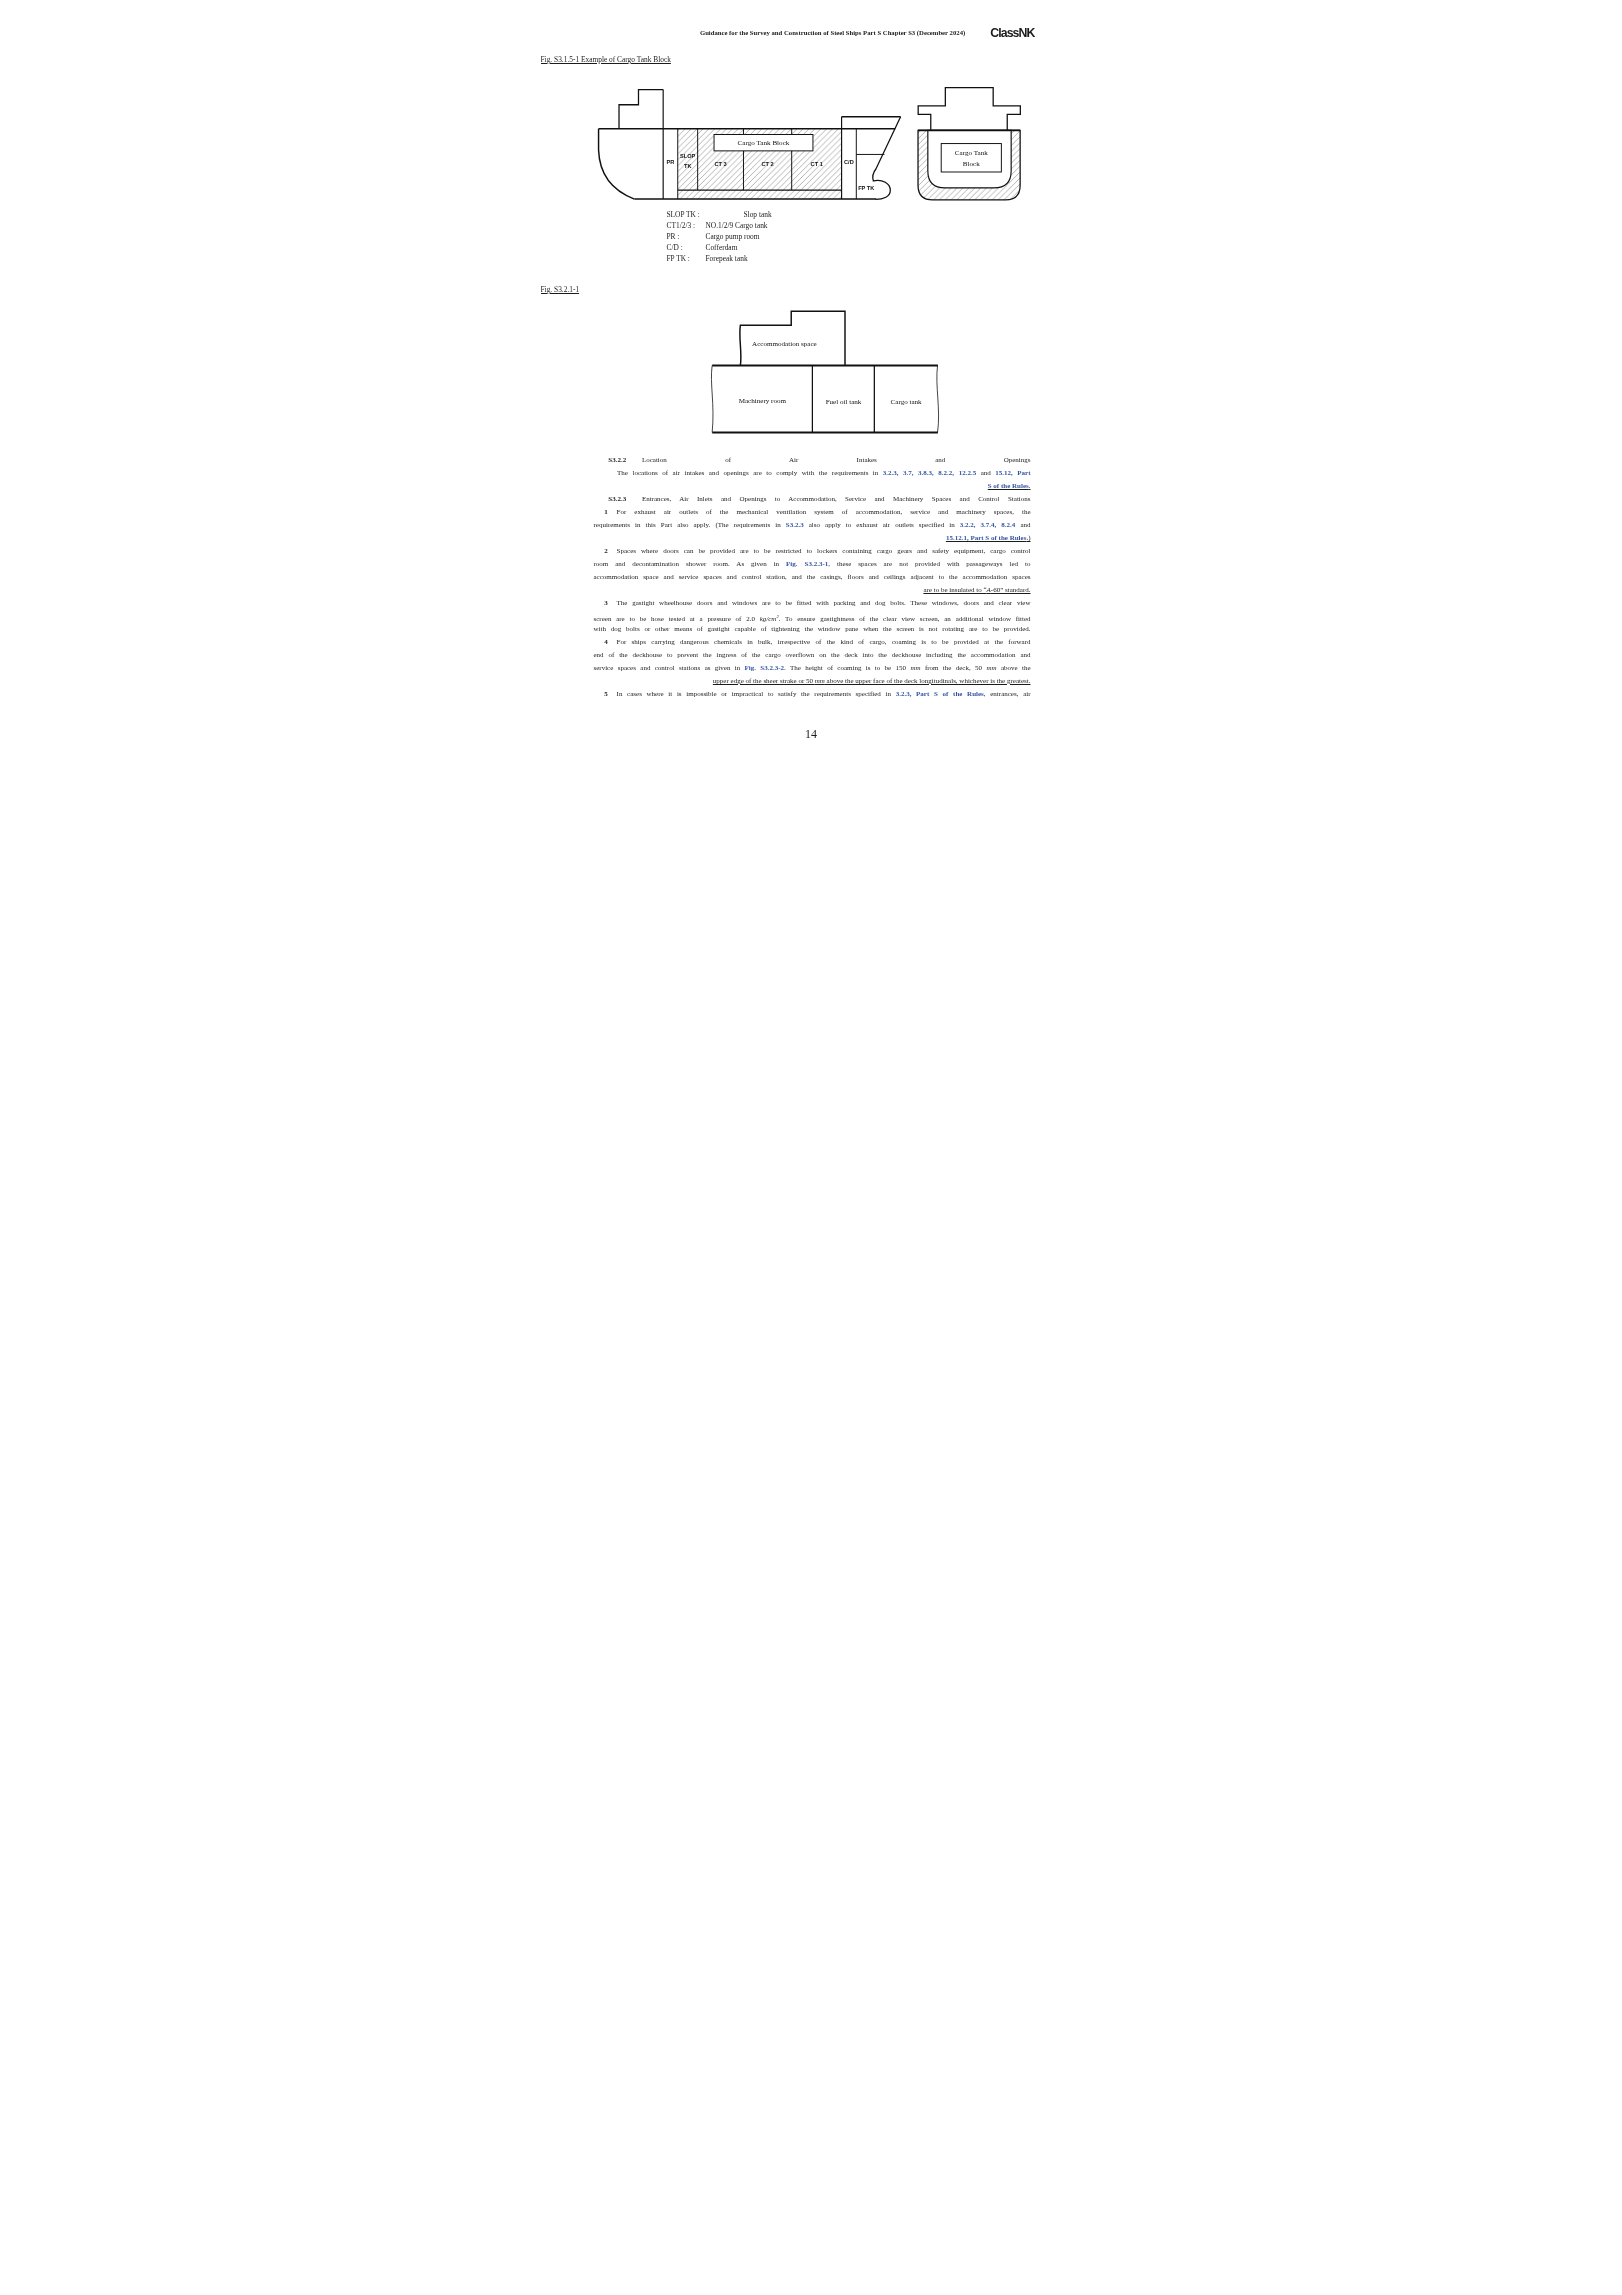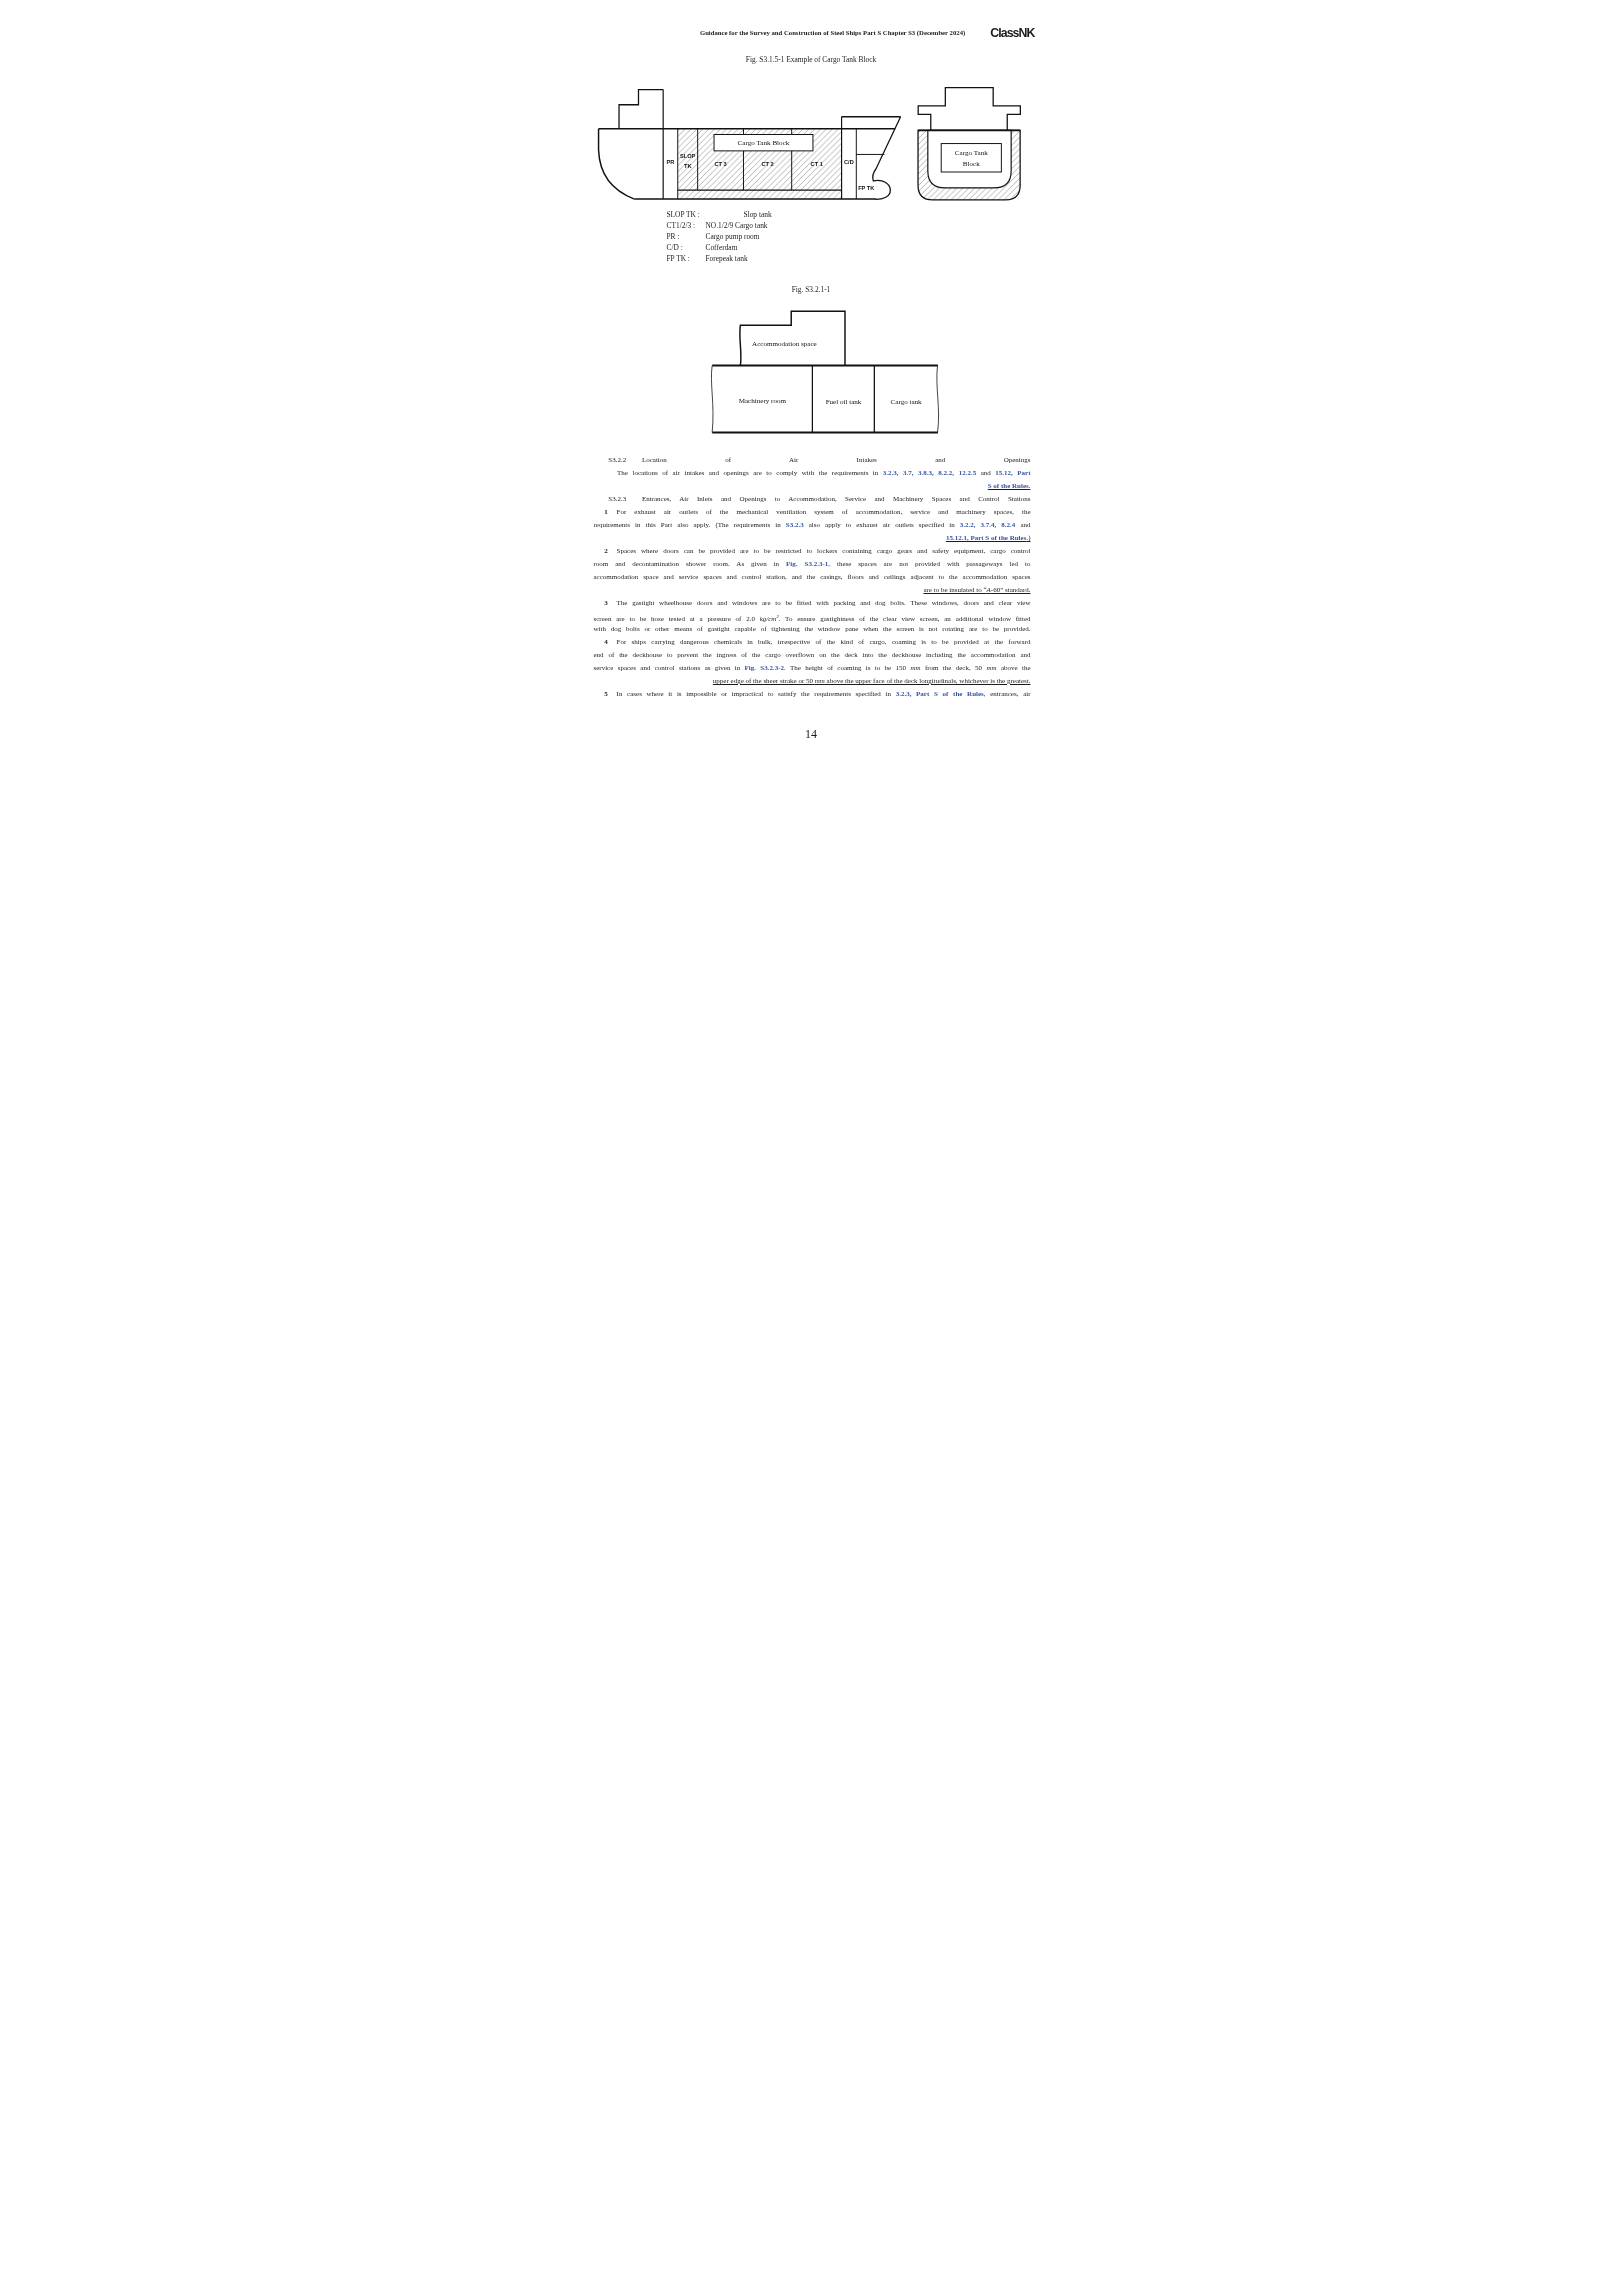--- a/index.html
+++ b/index.html
@@ -3,37 +3,37 @@
 <meta charset="utf-8">
 <style>
   html,body{margin:0;padding:0;background:#ffffff;}
   #page{position:relative;width:541px;height:765px;margin:0 auto;background:#ffffff;
         font-family:"Liberation Serif",serif;color:#1c1c1c;overflow:hidden;}
   
   #hdr{position:absolute;top:25.5px;right:47px;display:flex;align-items:center;gap:25px;}
   #hdr .htxt{font-size:6.7px;font-weight:700;white-space:nowrap;}
   #hdr .logo{font-family:"Liberation Sans",sans-serif;font-size:12.3px;font-weight:800;
              letter-spacing:-0.9px;transform:scaleY(1.08);white-space:nowrap;}
-  .figtitle{position:absolute;left:0;width:100%;text-align:center;font-size:7.4px;}
+  .figtitle{position:absolute;left:0;width:100%;text-align:left;font-size:7.4px;text-decoration:underline;}
   
   #legend{position:absolute;left:126px;top:209px;font-size:7.4px;}
   #legend .lrow{height:11px;line-height:11px;}
   #legend .abbr{display:inline-block;width:39px;}
   #legend .def{}
   #legend .wide{margin-left:38px;text-align:right;}
   
   #bodytext{position:absolute;left:53px;top:454px;width:437px;}
   .ln{height:13px;line-height:13px;font-size:7px;}
   .jl{text-align:justify;text-align-last:justify;}
   .lt{text-align:right;text-decoration:underline;}
   .i1{text-indent:7.4px;}
   .i2{text-indent:10.8px;}
   .i4{text-indent:23.6px;}
   span.b{font-weight:400;}
-  span.hn{font-weight:400;display:inline-block;width:41px;}
+  span.hn{font-weight:700;display:inline-block;width:41px;}
   span.n{font-weight:700;padding-right:8.8px;}
   span.r{color:#3453a4;font-weight:700;}
   span.i{font-style:italic;}
   span.sup{font-style:italic;font-size:4.7px;vertical-align:super;}
   #pageno{position:absolute;left:0;top:727px;width:100%;text-align:center;font-size:12px;}
   
   .dlabel{font-family:"Liberation Sans",sans-serif;font-weight:700;font-size:11.5px;fill:#111;}
   .slabel{font-family:"Liberation Serif",serif;font-size:14.5px;fill:#111;}
   svg{position:absolute;}
 </style>

